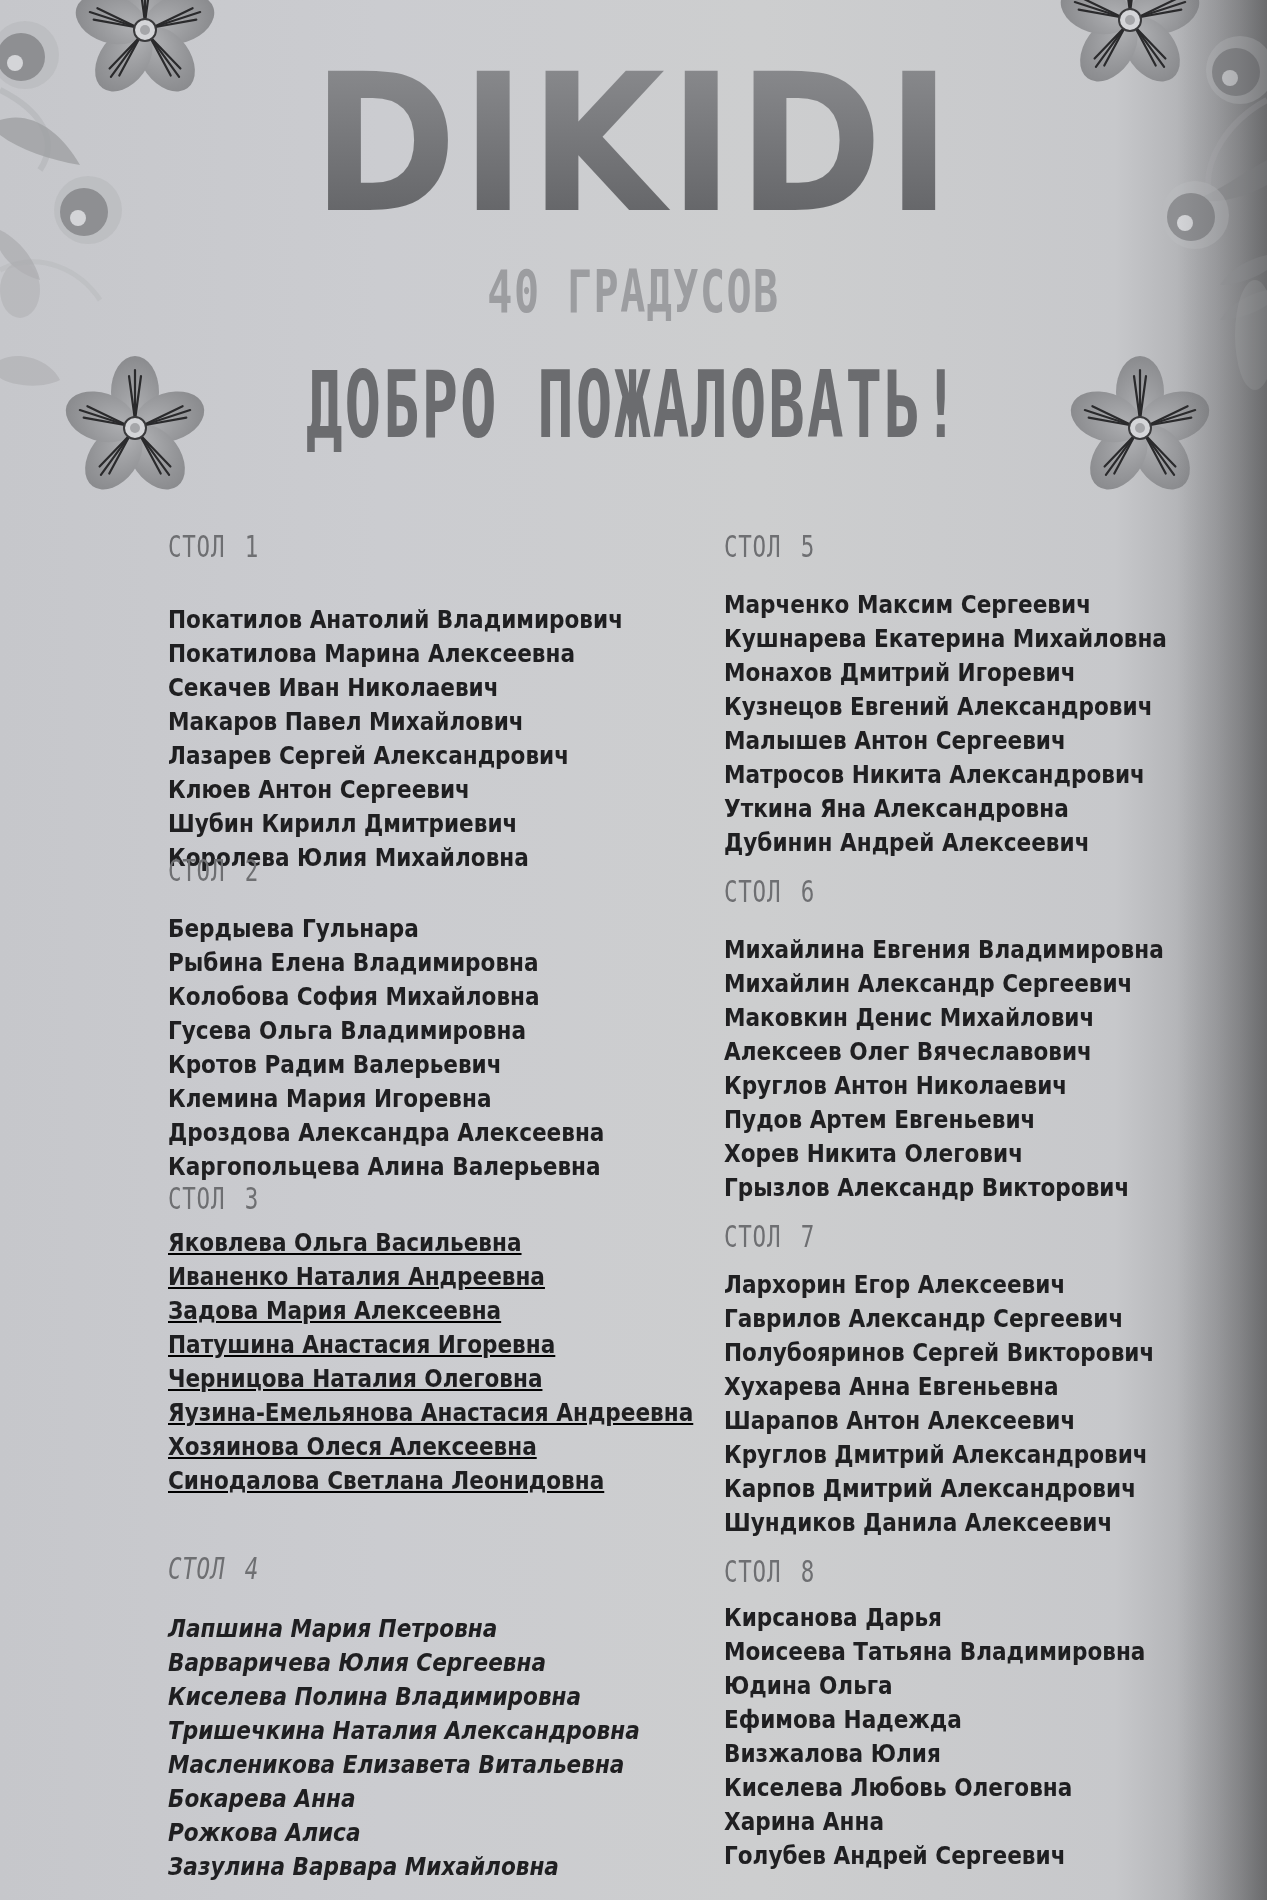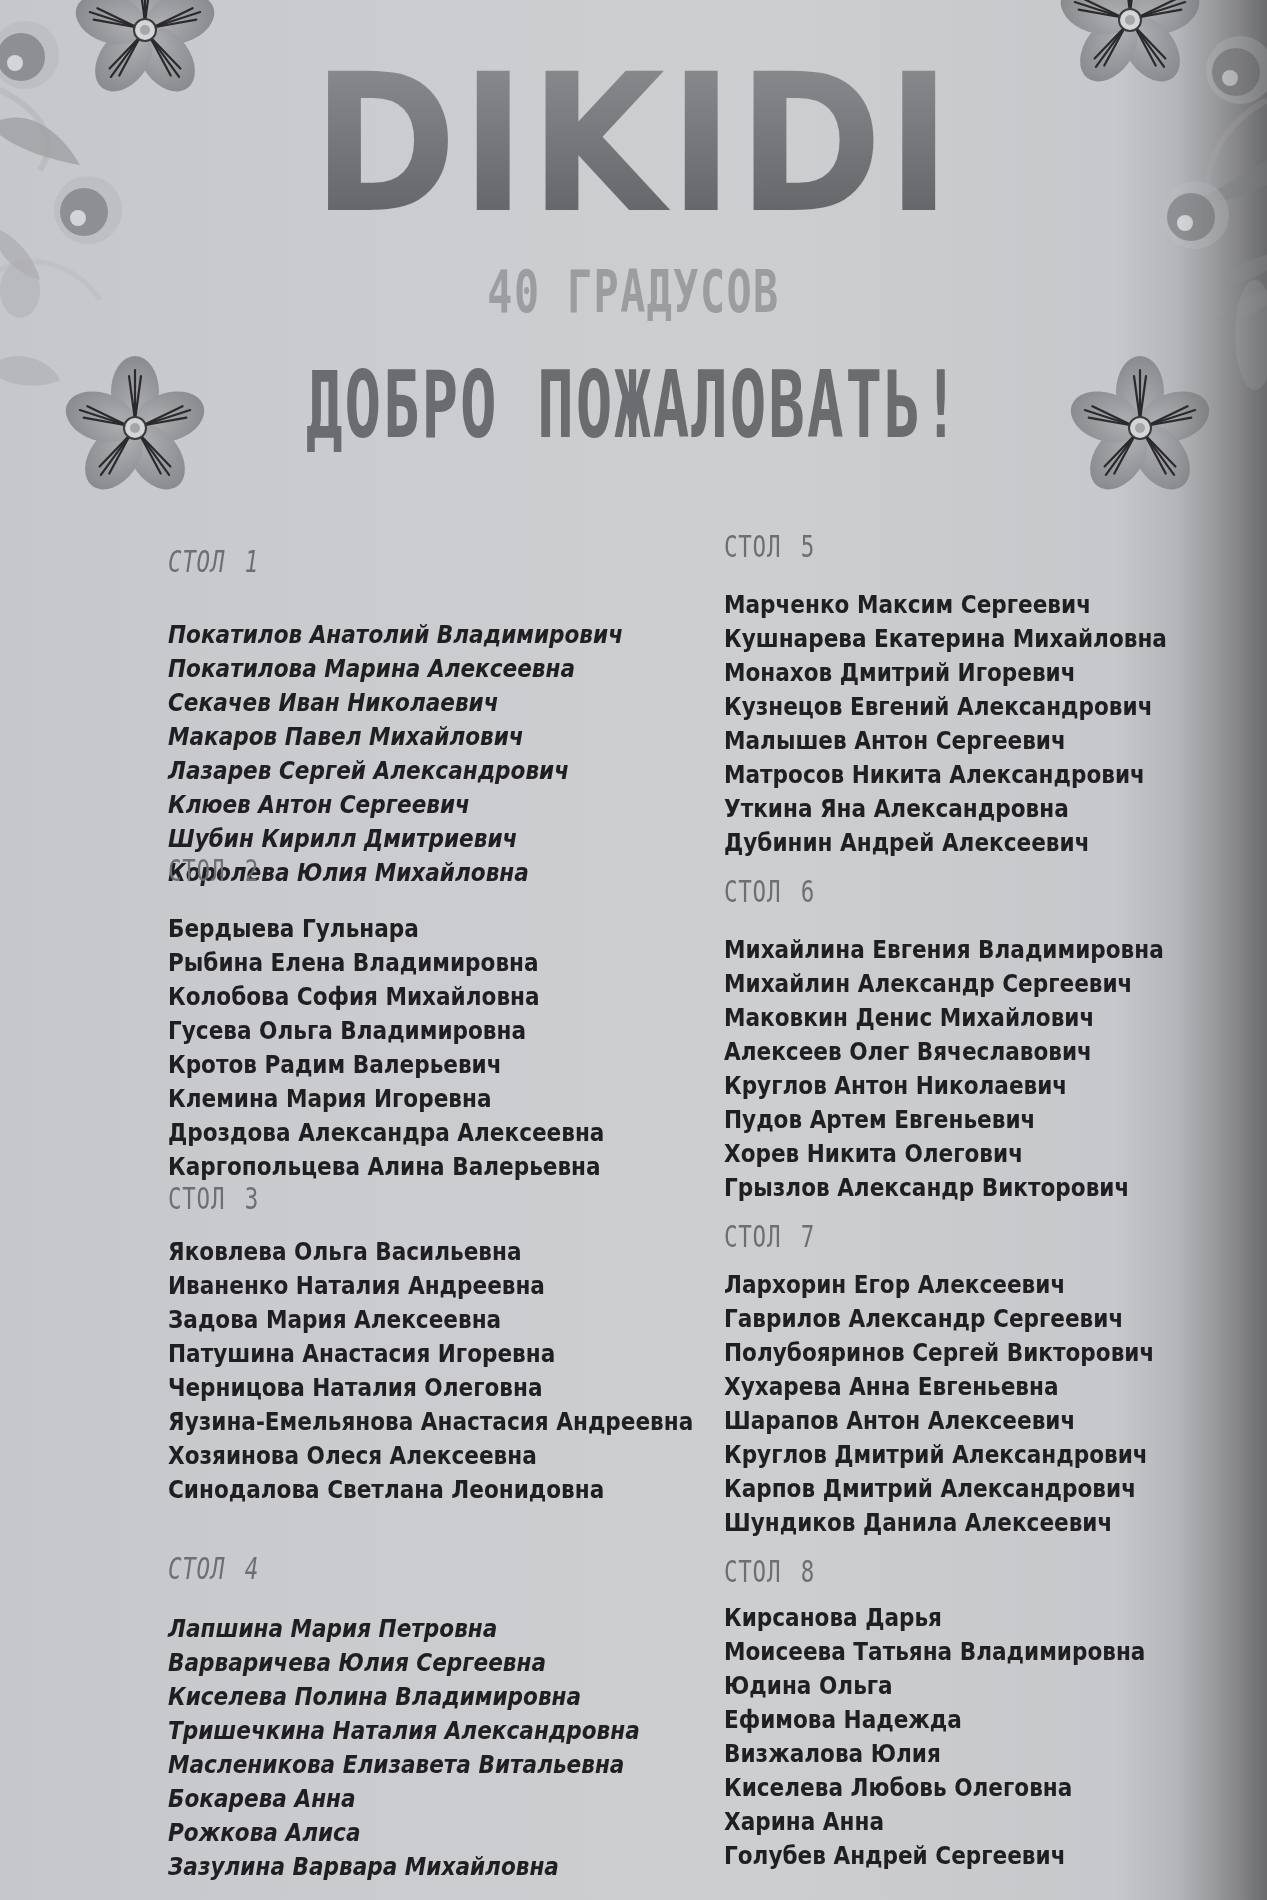--- a/index.html
+++ b/index.html
@@ -209,21 +209,21 @@
     </g>
 </svg>
 
 <div class="shade-right"></div>
 
 <div class="header-title">DIKIDI</div>
 <div class="header-subtitle">40 ГРАДУСОВ</div>
 <div class="header-welcome">ДОБРО ПОЖАЛОВАТЬ!</div>
 
 <div class="column left">
-  <div class="table-block" style="top:15px;font-style:italic;">
+  <div class="table-block" style="top:0px;">
     <div class="table-heading"><span>СТОЛ</span><span class="num">1</span></div>
     <ul class="guest-list" style="margin-top:39px;">
       <li class="guest">Покатилов Анатолий Владимирович</li>
       <li class="guest">Покатилова Марина Алексеевна</li>
       <li class="guest">Секачев Иван Николаевич</li>
       <li class="guest">Макаров Павел Михайлович</li>
       <li class="guest">Лазарев Сергей Александрович</li>
       <li class="guest">Клюев Антон Сергеевич</li>
       <li class="guest">Шубин Кирилл Дмитриевич</li>
       <li class="guest">Королева Юлия Михайловна</li>
@@ -239,21 +239,21 @@
       <li class="guest">Гусева Ольга Владимировна</li>
       <li class="guest">Кротов Радим Валерьевич</li>
       <li class="guest">Клемина Мария Игоревна</li>
       <li class="guest">Дроздова Александра Алексеевна</li>
       <li class="guest">Каргопольцева Алина Валерьевна</li>
     </ul>
   </div>
 
   <div class="table-block" style="top:652px;">
     <div class="table-heading"><span>СТОЛ</span><span class="num">3</span></div>
-    <ul class="guest-list" style="margin-top:19px;">
+    <ul class="guest-list" style="margin-top:10px;text-decoration:underline;">
       <li class="guest">Яковлева Ольга Васильевна</li>
       <li class="guest">Иваненко Наталия Андреевна</li>
       <li class="guest">Задова Мария Алексеевна</li>
       <li class="guest">Патушина Анастасия Игоревна</li>
       <li class="guest">Черницова Наталия Олеговна</li>
       <li class="guest">Яузина-Емельянова Анастасия Андреевна</li>
       <li class="guest">Хозяинова Олеся Алексеевна</li>
       <li class="guest">Синодалова Светлана Леонидовна</li>
     </ul>
   </div>

